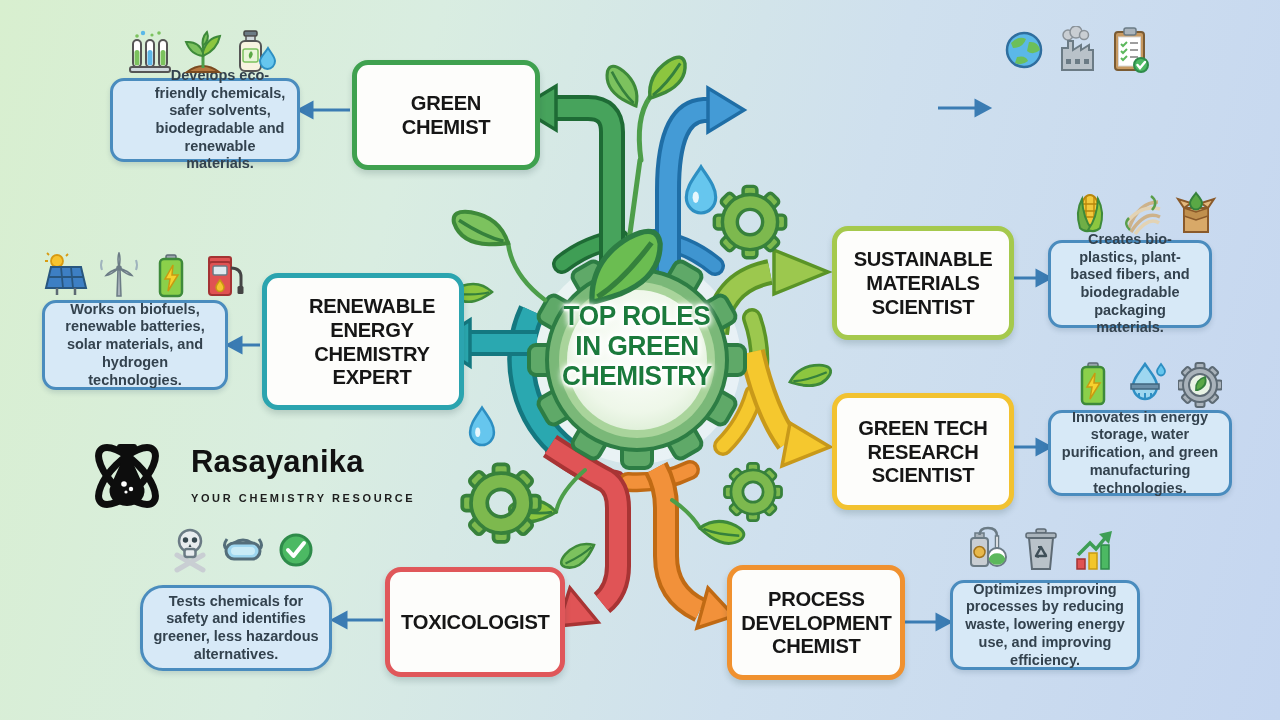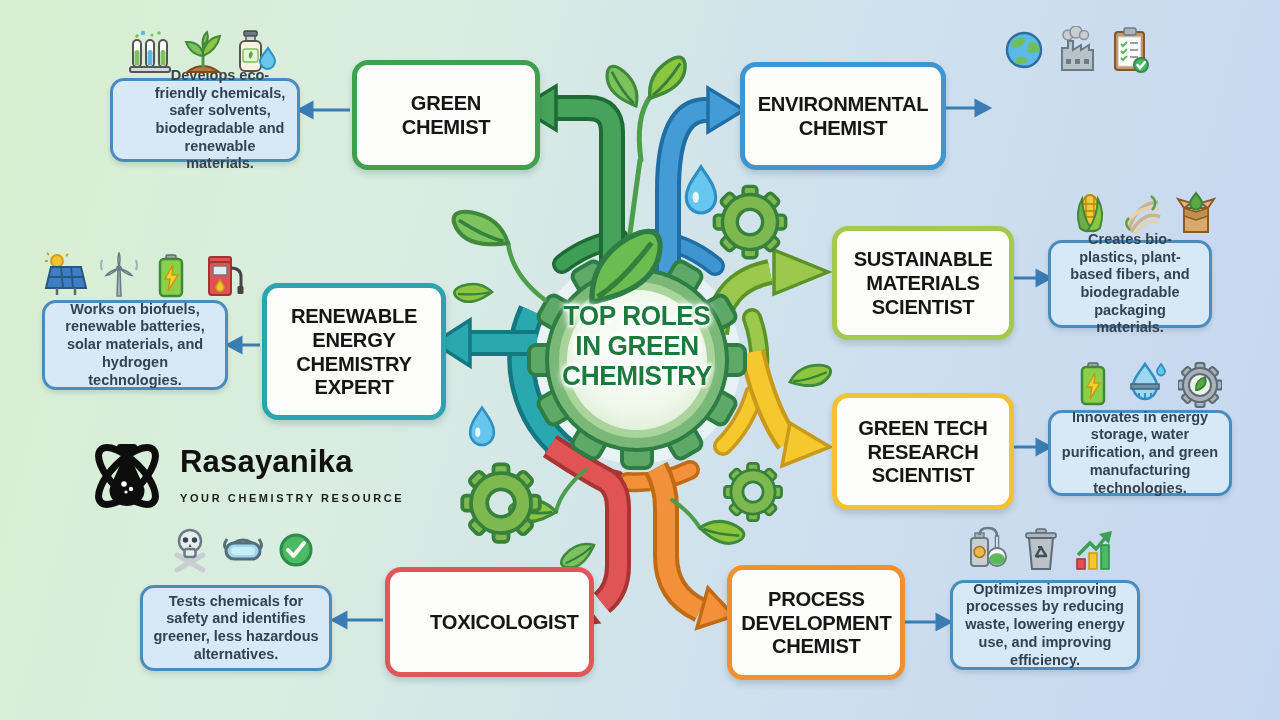--- a/index.html
+++ b/index.html
@@ -16,56 +16,56 @@
     box-shadow:0 4px 6px rgba(30,60,60,.18);
   }
   .role-title{
     font-weight:700; font-size:21px; line-height:1.13; color:#161616;
     letter-spacing:-.3px; transform:scaleX(.96); padding:4px 6px;
   }
   #role-green    {left:352px; top:60px;  width:178px; height:100px; border:5px solid #3fa14f;}
   #role-env      {left:740px; top:62px;  width:196px; height:98px;  border:5px solid #3e95cf;}
   #role-sustain  {left:832px; top:226px; width:172px; height:104px; border:5px solid #a5c94d;}
   #role-greentech{left:832px; top:393px; width:172px; height:107px; border:5px solid #f2c230;}
-  #role-renew    {left:262px; top:283px; width:174px; height:127px; border:5px solid #2ba4af;}
-  #role-tox      {left:385px; top:567px; width:170px; height:100px; border:5px solid #e0575a;padding-left:29px;}
+  #role-renew    {left:262px; top:273px; width:174px; height:127px; border:5px solid #2ba4af;padding-left:18px;}
+  #role-tox      {left:385px; top:567px; width:170px; height:100px; border:5px solid #e0575a;}
   #role-process  {left:727px; top:565px; width:168px; height:105px; border:5px solid #f0912f;}
   
   .desc-box{
     position:absolute; z-index:3; background:#d7e9f7; border:3px solid #4a8cbe; border-radius:14px;
     display:flex; align-items:center; justify-content:center; text-align:center;
     font-weight:600; font-size:14.5px; line-height:1.22; color:#33424e; padding:6px 10px; box-sizing:border-box;
     box-shadow:0 3px 5px rgba(30,60,90,.15);
   }
   #desc-green    {left:110px; top:78px;  width:190px; height:84px;padding-left:40px;}
   #desc-env      {left:984px; top:78px;  width:196px; height:84px;}
   #desc-sustain  {left:1048px;top:240px; width:164px; height:88px;}
   #desc-greentech{left:1048px;top:410px; width:184px; height:86px;}
   #desc-renew    {left:42px;  top:300px; width:186px; height:90px;}
-  #desc-tox      {left:140px; top:585px; width:192px; height:86px;}
+  #desc-tox      {left:140px; top:585px; width:192px; height:86px;border-radius:23px;}
   #desc-process  {left:950px; top:580px; width:190px; height:90px;}
   
   .icon-row{position:absolute; z-index:3; display:flex; gap:9px; align-items:flex-end;}
   .icon{width:44px; height:48px;}
   #icons-green    {left:128px; top:28px;}
   #icons-env      {left:1002px;top:26px;}
   #icons-sustain  {left:1068px;top:190px;}
   #icons-greentech{left:1072px;top:360px;}
   #icons-renew    {left:44px;  top:252px;}
   #icons-tox      {left:168px; top:526px;}
   #icons-process  {left:966px; top:525px;}
   
   .hub-text{
     position:absolute; z-index:2; left:528px; top:301px; width:218px; text-align:center;
     font-weight:700; font-size:27px; line-height:1.12; color:#1b7a3c; letter-spacing:-.4px;
     transform:scaleX(.97);
     text-shadow:0 0 6px #fff,0 0 6px #fff,0 0 10px #fff,0 2px 2px #fff,0 -2px 2px #fff;
   }
   
-  .logo{position:absolute; z-index:3; left:84px; top:432px; display:flex; align-items:center; gap:10px;}
+  .logo{position:absolute; z-index:3; left:84px; top:432px; display:flex; align-items:center; gap:21px;}
   .logo-name{font-weight:800; font-size:31px; color:#111; letter-spacing:.2px; line-height:1;}
   .logo-tagline{font-weight:700; font-size:11px; color:#1d1d1d; letter-spacing:2.6px; margin-top:15px;}
 </style>
 </head>
 <body>
 
 <div class="canvas">
 
   <svg class="art" width="1280" height="720" viewBox="0 0 1280 720">
     <defs>
@@ -223,23 +223,20 @@
 
   <div class="hub-text">
     <div>TOP ROLES</div>
     <div>IN GREEN</div>
     <div>CHEMISTRY</div>
   </div>
 
   <div class="role-box" id="role-green">
       <div class="role-title">GREEN CHEMIST</div>
     </div>
-  <div class="role-box" id="role-env">
-      <div class="role-title">ENVIRONMENTAL CHEMIST</div>
-    </div>
   <div class="role-box" id="role-sustain">
       <div class="role-title">SUSTAINABLE MATERIALS SCIENTIST</div>
     </div>
   <div class="role-box" id="role-greentech">
       <div class="role-title">GREEN TECH RESEARCH SCIENTIST</div>
     </div>
   <div class="role-box" id="role-renew">
       <div class="role-title">RENEWABLE ENERGY CHEMISTRY EXPERT</div>
     </div>
   <div class="role-box" id="role-tox">

